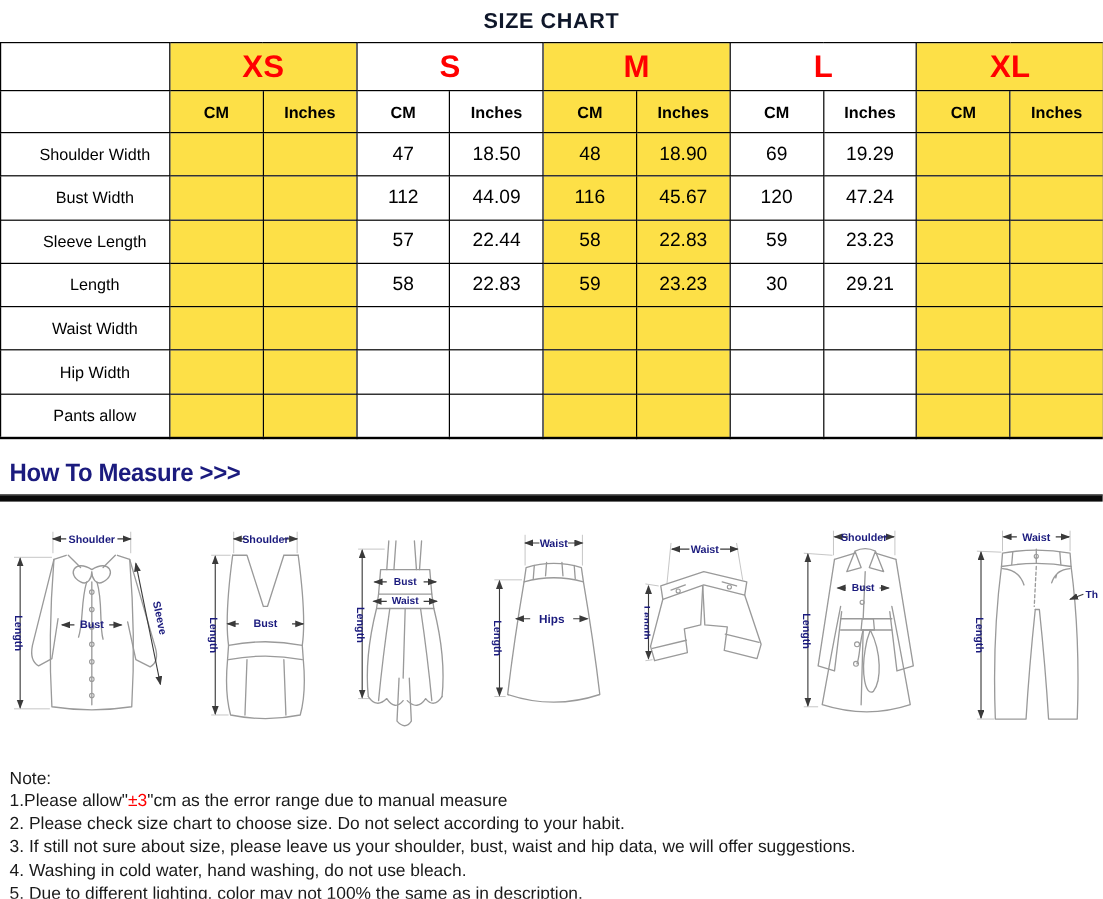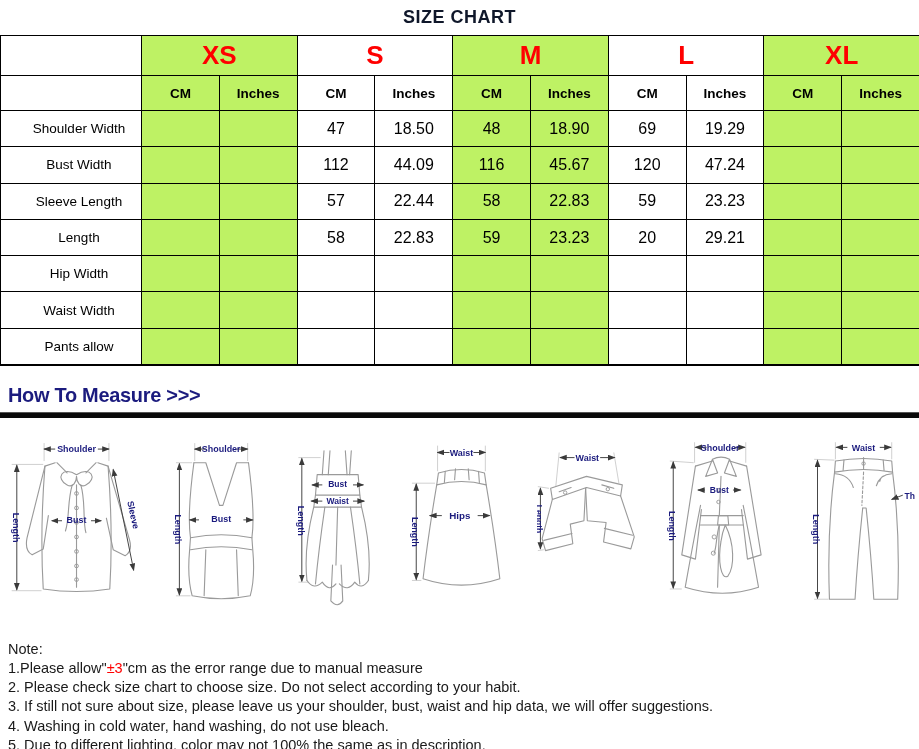--- a/index.html
+++ b/index.html
@@ -17,21 +17,21 @@
   table.size-table{
     width:919px;border-collapse:collapse;table-layout:fixed;
     border-bottom:2px solid #000;
   }
   .size-table col.c-label{width:141px;}
   .size-table col.c-val{width:77.8px;}
   .size-table th,.size-table td{
     border:1px solid #000;text-align:center;vertical-align:middle;
     padding:0;background:#fff;overflow:hidden;white-space:nowrap;
   }
-  .size-table .sh{background:#bef264;}
+  .size-table .sh{background:#fde047;}
   tr.r-size{height:40px;}
   tr.r-size th.size-h{font-size:26px;font-weight:bold;color:#ff0000;}
   tr.r-unit{height:35px;}
   tr.r-unit th{font-size:13.5px;font-weight:bold;color:#000;}
   .size-table tbody tr{height:36.3px;}
   td.rl{font-size:13.5px;color:#000;padding-left:16px;}
   td.val{font-size:16px;color:#000;}
   
   .htm{
     margin:17px 0 0 8px;height:24px;line-height:24px;
@@ -140,40 +140,40 @@
       <td class="val sh"></td>
     </tr>
     <tr>
       <td class="rl">Length</td>
       <td class="val sh"></td>
       <td class="val sh"></td>
       <td class="val">58</td>
       <td class="val">22.83</td>
       <td class="val sh">59</td>
       <td class="val sh">23.23</td>
-      <td class="val">20</td>
+      <td class="val">30</td>
       <td class="val">29.21</td>
       <td class="val sh"></td>
       <td class="val sh"></td>
     </tr>
     <tr>
+      <td class="rl">Waist Width</td>
+      <td class="val sh"></td>
+      <td class="val sh"></td>
+      <td class="val"></td>
+      <td class="val"></td>
+      <td class="val sh"></td>
+      <td class="val sh"></td>
+      <td class="val"></td>
+      <td class="val"></td>
+      <td class="val sh"></td>
+      <td class="val sh"></td>
+    </tr>
+    <tr>
       <td class="rl">Hip Width</td>
-      <td class="val sh"></td>
-      <td class="val sh"></td>
-      <td class="val"></td>
-      <td class="val"></td>
-      <td class="val sh"></td>
-      <td class="val sh"></td>
-      <td class="val"></td>
-      <td class="val"></td>
-      <td class="val sh"></td>
-      <td class="val sh"></td>
-    </tr>
-    <tr>
-      <td class="rl">Waist Width</td>
       <td class="val sh"></td>
       <td class="val sh"></td>
       <td class="val"></td>
       <td class="val"></td>
       <td class="val sh"></td>
       <td class="val sh"></td>
       <td class="val"></td>
       <td class="val"></td>
       <td class="val sh"></td>
       <td class="val sh"></td>

